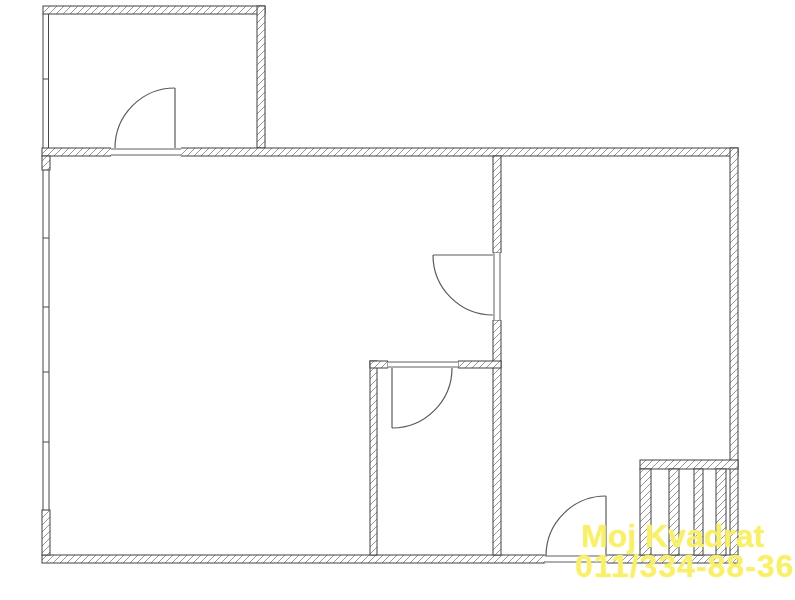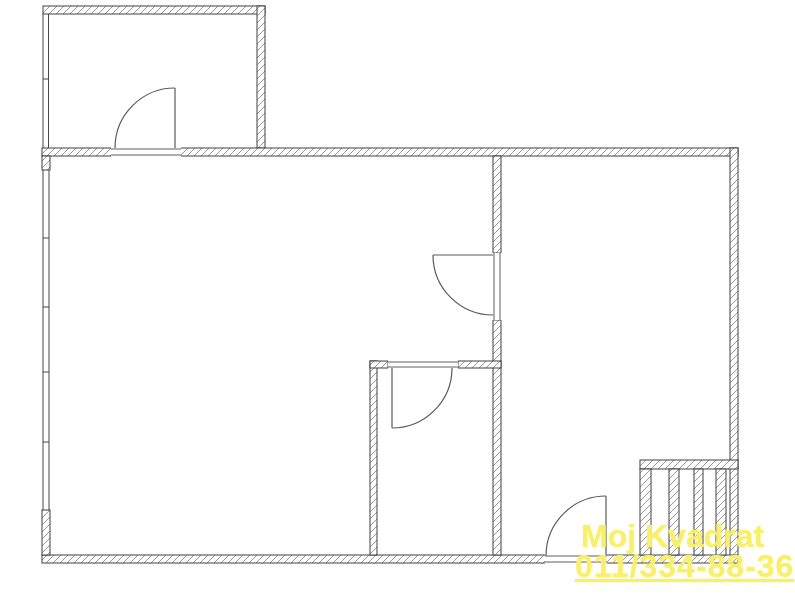--- a/index.html
+++ b/index.html
@@ -12,21 +12,21 @@
   .wall{fill:url(#hatch);stroke:#404040;stroke-width:1;}
   .opening-fill{fill:#ffffff;stroke:none;}
   .opening-line{stroke:#5f5f5f;stroke-width:1;}
   .door{stroke:#5a5a5a;stroke-width:1.2;fill:none;}
   .win{stroke:#474747;stroke-width:1;}
   .watermark{
     position:absolute;color:#f8ef6d;font-weight:bold;white-space:nowrap;
     text-shadow:0 0 2px rgba(250,242,120,0.75);line-height:1;
   }
   .wm1{left:581px;top:520px;font-size:32px;}
-  .wm2{left:575px;top:550px;font-size:32px;letter-spacing:1px;text-decoration:underline;}
+  .wm2{left:575px;top:550px;font-size:32px;letter-spacing:1px;}
 </style>
 </head>
 <body>
 
 <div class="stage">
   <svg width="795" height="600" viewBox="0 0 795 600">
     <defs>
       <pattern id="hatch" width="7" height="7" patternUnits="userSpaceOnUse">
         <rect width="7" height="7" fill="#ffffff"></rect>
         <path d="M0,7 L7,0" stroke="#8a8a8a" stroke-width="0.9"></path>

